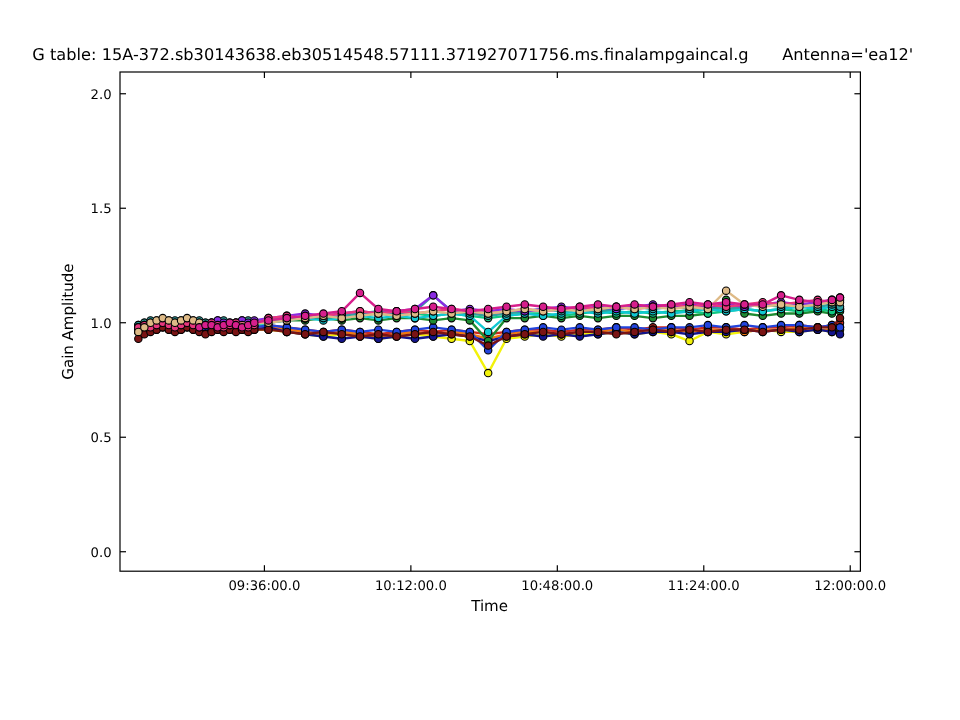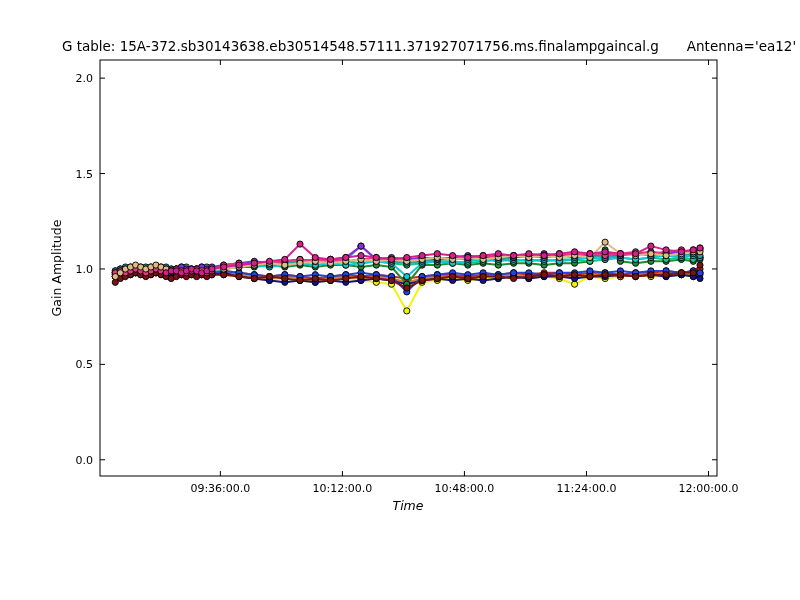--- a/index.html
+++ b/index.html
@@ -1,20 +1,20 @@
 <!DOCTYPE html>
 <html><head>
 <meta charset="utf-8">
 <style>
   html,body{margin:0;padding:0;background:#ffffff;}
   body{width:800px;height:600px;overflow:hidden;font-family:"DejaVu Sans","Liberation Sans",sans-serif;color:#000;}
   .figure{position:relative;width:800px;height:600px;background:#fff;}
-  .title-row{position:absolute;top:46px;left:429px;transform:translate(-50%,-50%);display:flex;gap:28px;white-space:nowrap;font-size:13.5px;}
+  .title-row{position:absolute;top:46px;left:394px;transform:translate(-50%,-50%);display:flex;gap:28px;white-space:nowrap;font-size:13.5px;}
   .ylabel{position:absolute;top:268px;left:56px;transform:translate(-50%,-50%) rotate(-90deg);font-size:12.5px;white-space:nowrap;}
-  .xlabel{position:absolute;top:505px;left:408px;transform:translate(-50%,-50%);font-size:12.5px;white-space:nowrap;font-style:italic;}
+  .xlabel{position:absolute;top:505px;left:408px;transform:translate(-50%,-50%);font-size:12.5px;white-space:nowrap;}
   svg{position:absolute;top:0;left:0;}
 </style>
 </head>
 <body>
 
 <div class="figure">
   <div class="title-row">
     <span>G table: 15A-372.sb30143638.eb30514548.57111.371927071756.ms.finalampgaincal.g</span>
     <span>Antenna='ea12'</span>
   </div>

